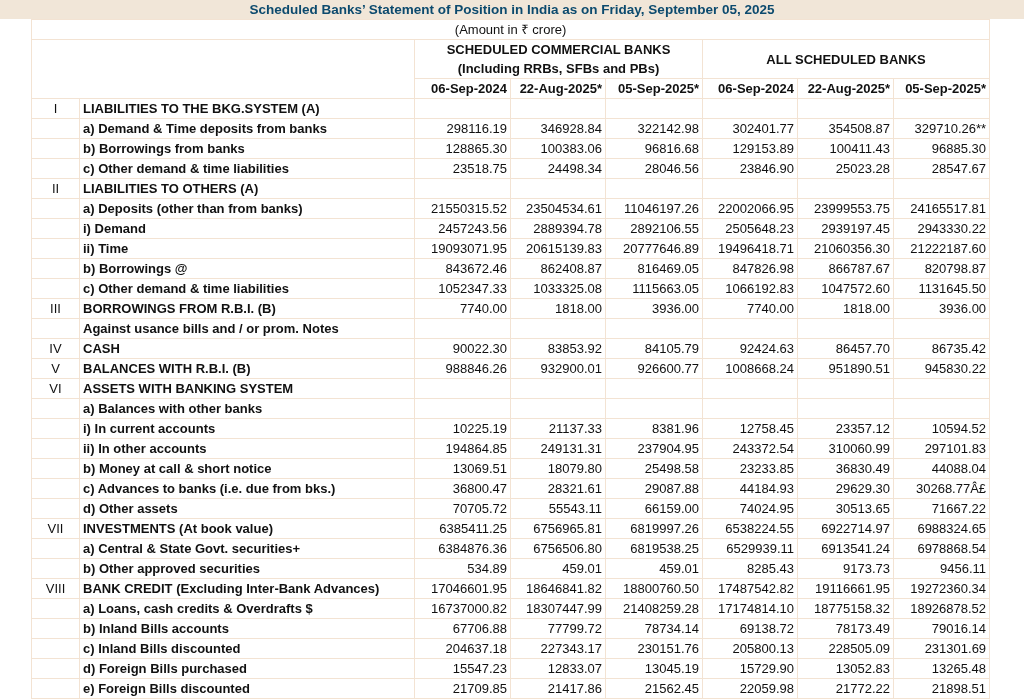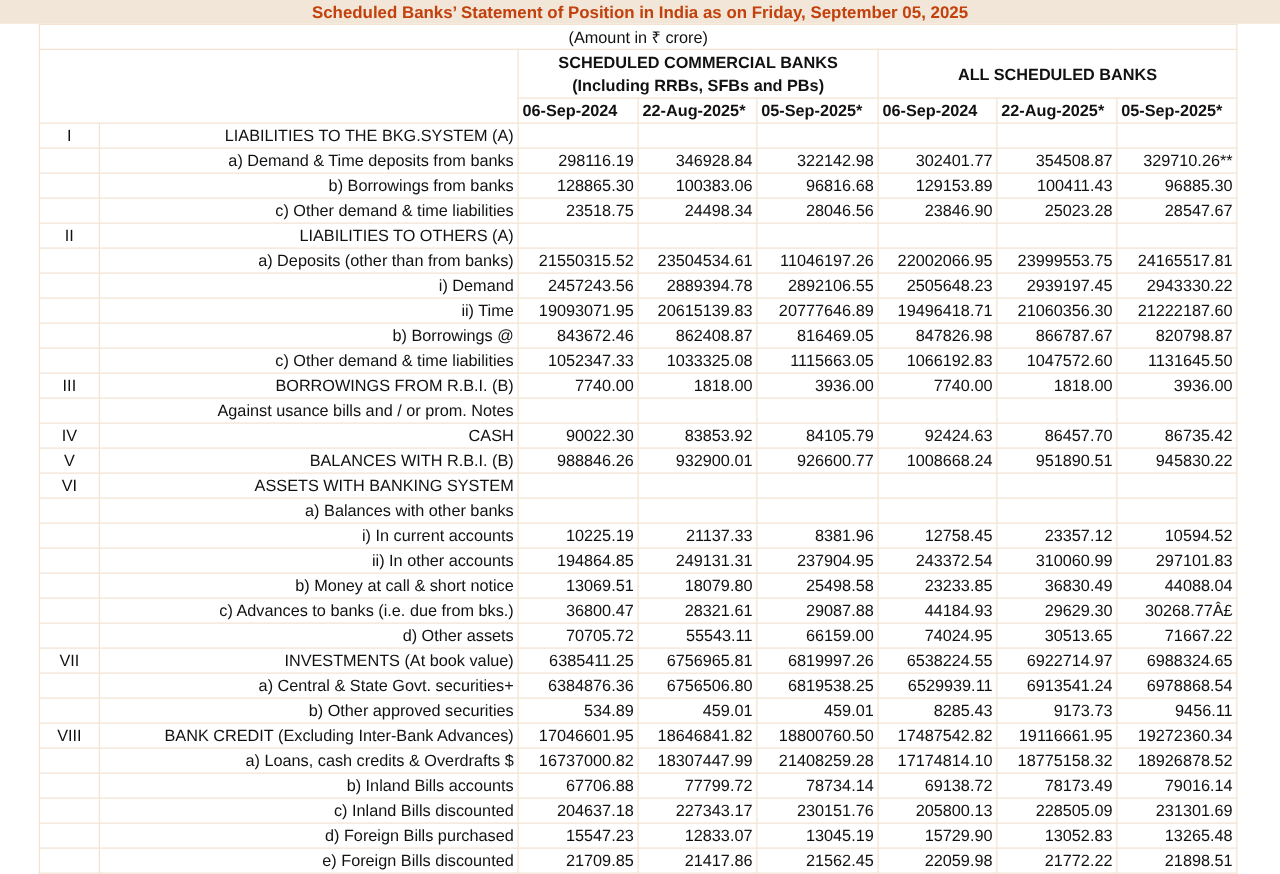--- a/index.html
+++ b/index.html
@@ -8,43 +8,43 @@
     font-family: "Liberation Sans", sans-serif;
     color: #111;
   }
   .title-bar {
     height: 19px;
     background: #f1e6d8;
     text-align: center;
     font-weight: bold;
     font-size: 13.5px;
     line-height: 19px;
-    color: #c2410c;
+    color: #0c4a6e;
   }
   table.stmt {
     position: absolute;
     left: 31px; top: 19px;
     border-collapse: collapse;
     table-layout: fixed;
     width: 958px;
     font-size: 13px;
   }
   table.stmt td, table.stmt th {
     border: 1px solid #f3e3d3;
     padding: 0 3px;
     height: 19px;
     line-height: 19px;
     white-space: nowrap;
     overflow: hidden;
   }
   .unit-row td { text-align: center; font-size: 13px; height: 20px; }
   th.group { font-weight: bold; font-size: 13px; line-height: 20px; text-align: center; }
-  th.date { font-weight: bold; text-align: left; font-size: 13px; padding: 0 1px; }
+  th.date { font-weight: bold; text-align: right; font-size: 13px; padding: 0 1px; }
   td.sno { text-align: center; }
-  td.lbl { text-align: right; padding-left: 2px; }
+  td.lbl { text-align: left; padding-left: 2px; font-weight: bold; }
   td.num { text-align: right; padding-right: 4px; }
   col.c-sno { width: 48px; }
   col.c-lbl { width: 335px; }
   col.c-n1 { width: 96px; }
   col.c-n2 { width: 95px; }
   col.c-n3 { width: 97px; }
   col.c-n4 { width: 95px; }
   col.c-n5 { width: 96px; }
   col.c-n6 { width: 96px; }
 </style>

